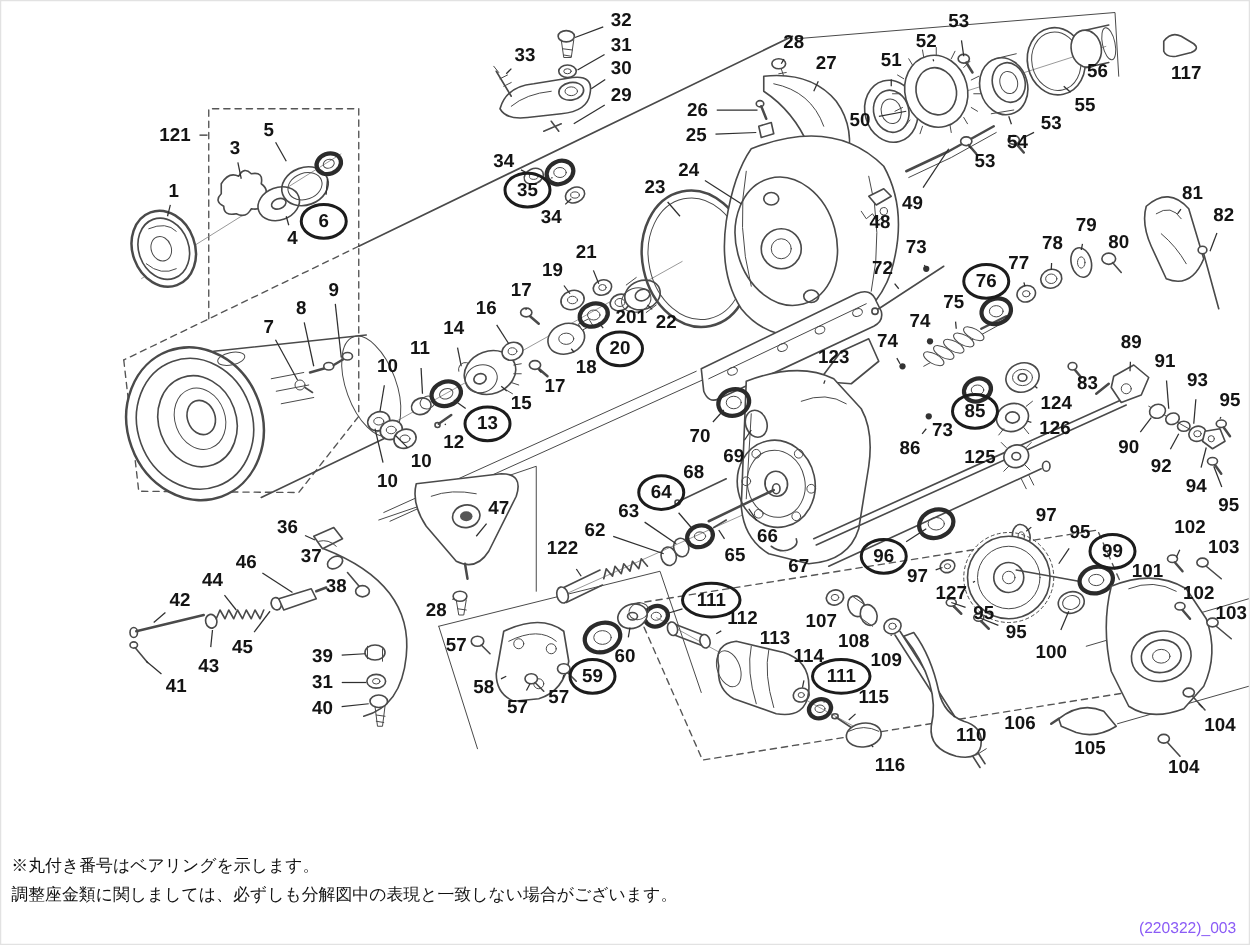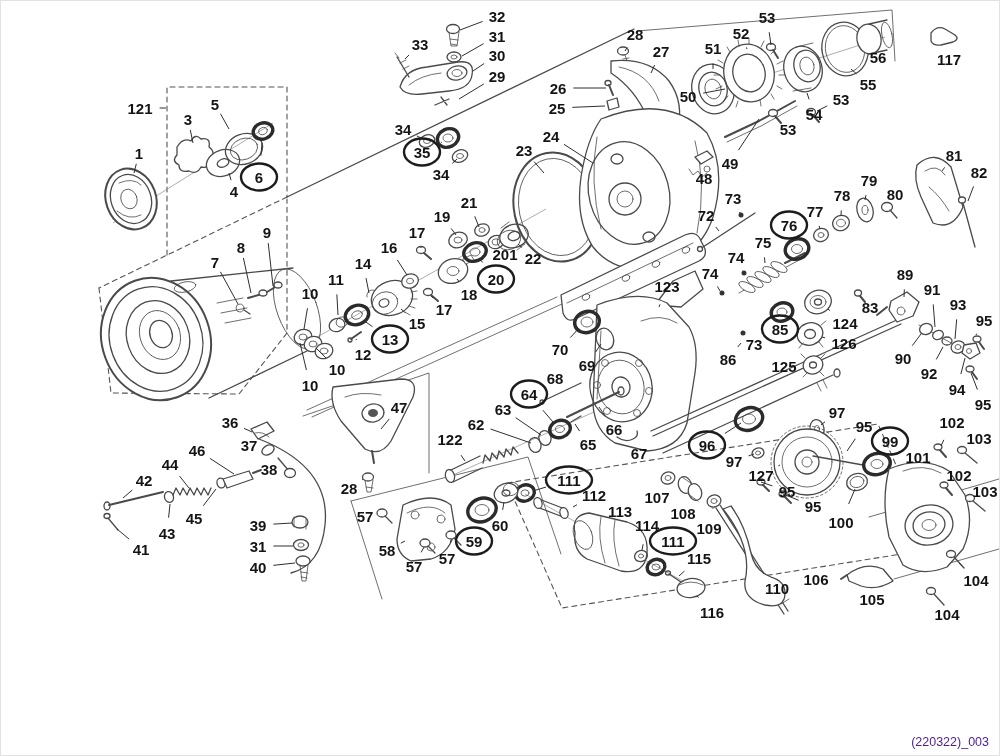--- a/index.html
+++ b/index.html
@@ -11,21 +11,21 @@
   .t{stroke-width:.8}
   .w2{stroke-width:2}
   .dk{stroke-width:3.4;stroke:#2b2b2b}
   .ds{stroke-dasharray:5 4;stroke-width:1.1;stroke:#555}
   .ax{stroke-width:.7;stroke:#8a8a8a}
   .lbl{font:600 15px "Liberation Sans",sans-serif;fill:#141414}
   .ldr{stroke:#2f2f2f;stroke-width:1}
   .circ{stroke:#1c1c1c;stroke-width:2.4;fill:none}
   #footer{position:absolute;left:0;bottom:0;width:100%;height:84px;box-sizing:border-box;padding:10px 10px 6px 8px}
   .fline{font:13.5px "Liberation Sans",sans-serif;color:#111;line-height:23px;white-space:nowrap}
-  #doccode{position:absolute;right:10px;bottom:6px;font:12.5px "Liberation Sans",sans-serif;color:#4c1d95}
+  #doccode{position:absolute;right:10px;bottom:6px;font:12.5px "Liberation Sans",sans-serif;color:#8b5cf6}
 </style>
 </head>
 <body>
 
 <div id="stage">
   <svg id="diagram" width="1000" height="672" viewBox="0 0 1000 672">
 
     <g>
       <path class="p ds" d="M166,254 L166,86 L286,86 L286,196"></path>
       <line class="p ds" x1="286" y1="196" x2="98" y2="287"></line>
@@ -719,15 +719,17 @@
         <line x1="801" y1="364" x2="801" y2="364" class="ldr"></line>
         <text x="783" y="365" text-anchor="middle" dominant-baseline="central" class="lbl">125</text>
         <line x1="824.0906291037404" y1="336.84289884647467" x2="821" y2="336" class="ldr"></line>
         <text x="843" y="342" text-anchor="middle" dominant-baseline="central" class="lbl">126</text>
         <line x1="777.3443971586869" y1="464.8713699164806" x2="779" y2="464" class="ldr"></line>
         <text x="760" y="474" text-anchor="middle" dominant-baseline="central" class="lbl">127</text>
       </g>
   </svg>
 
   <div id="footer">
+    <div class="fline">※丸付き番号はベアリングを示します。</div>
+    <div class="fline">調整座金類に関しましては、必ずしも分解図中の表現と一致しない場合がございます。</div>
     <div id="doccode">(220322)_003</div>
   </div>
 </div>
 
 </body></html>

